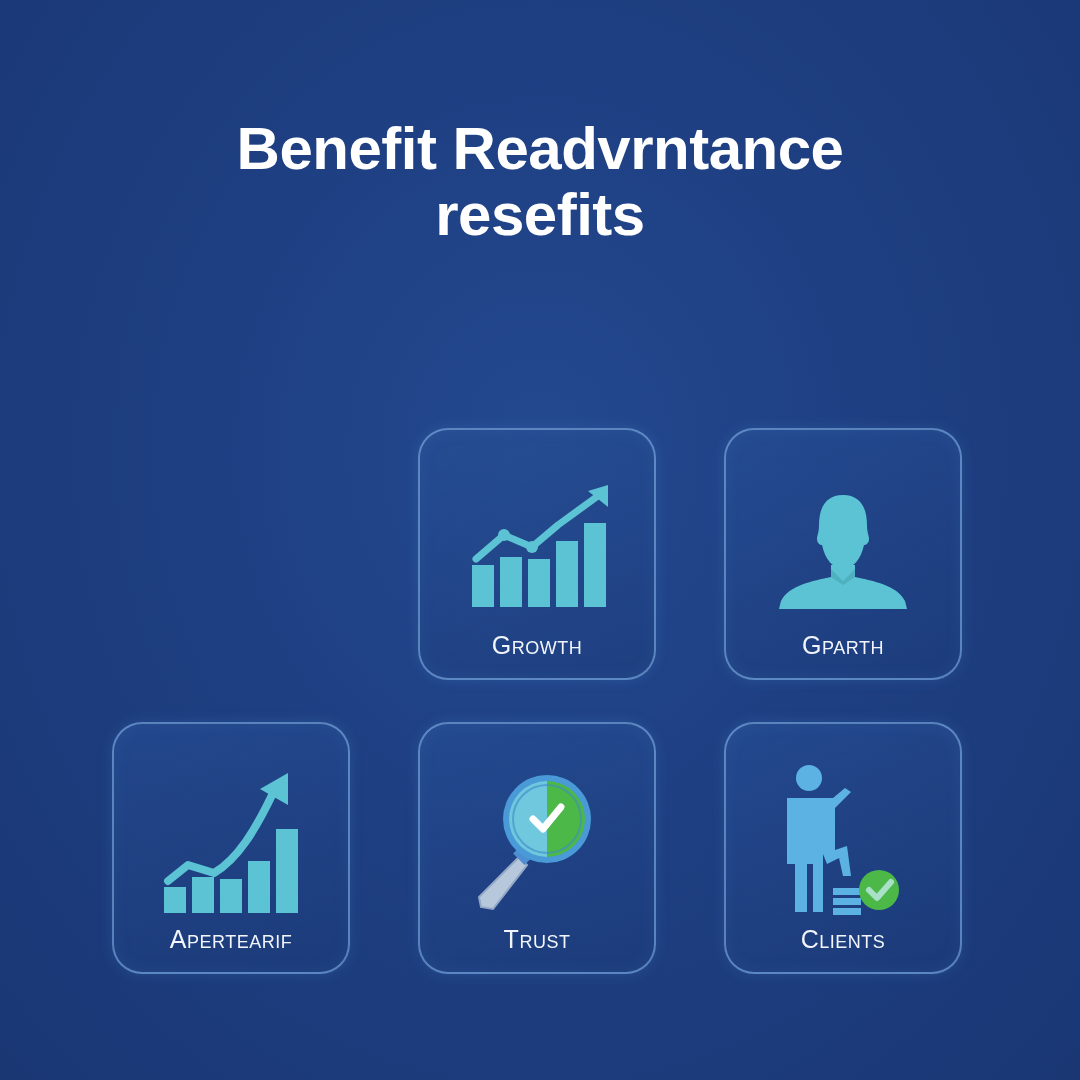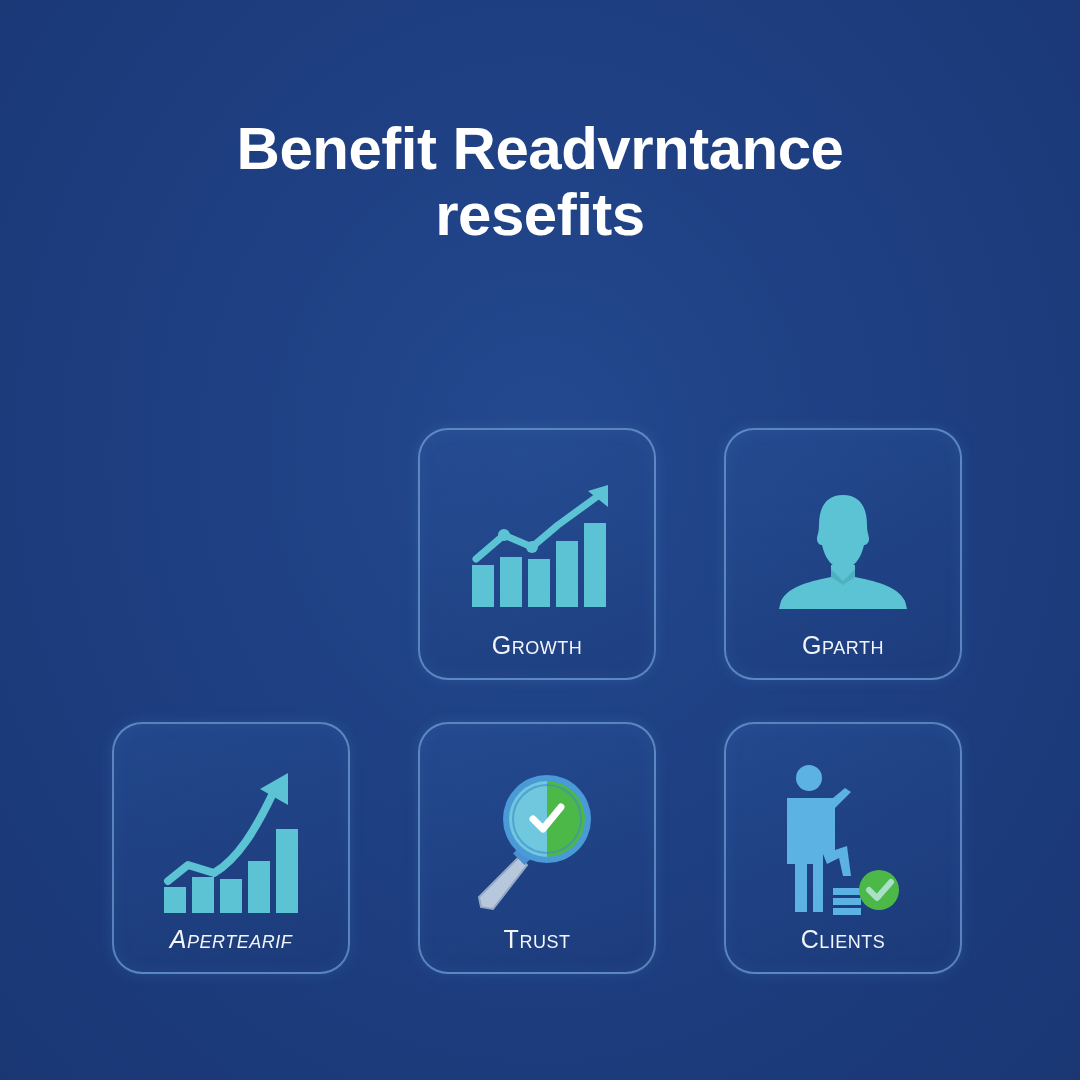--- a/index.html
+++ b/index.html
@@ -79,21 +79,21 @@
         </g>
         <polyline points="14,74 42,50 70,62 96,40 140,8" fill="none" stroke="#5cc3d4" stroke-width="7" stroke-linecap="round" stroke-linejoin="round"></polyline>
         <circle cx="42" cy="50" r="6" fill="#5cc3d4"></circle>
         <circle cx="70" cy="62" r="6" fill="#5cc3d4"></circle>
         <polygon points="146,0 146,22 126,6" fill="#5cc3d4"></polygon>
       </svg>
     </div>
     <div class="label">Growth</div>
   </div>
 
-  <div class="card" style="left:112px; top:722px;font-style:italic;">
+  <div class="card" style="left:112px; top:722px;">
     <div class="icon">
       <svg width="150" height="150" viewBox="0 0 150 150">
         <g fill="#5cc3d4">
           <rect x="8" y="118" width="22" height="26"></rect>
           <rect x="36" y="108" width="22" height="36"></rect>
           <rect x="64" y="110" width="22" height="34"></rect>
           <rect x="92" y="92" width="22" height="52"></rect>
           <rect x="120" y="60" width="22" height="84"></rect>
         </g>
         <path d="M12 112 L32 96 L58 104 C82 90 100 60 118 22" fill="none" stroke="#5cc3d4" stroke-width="8" stroke-linecap="round" stroke-linejoin="round"></path>

